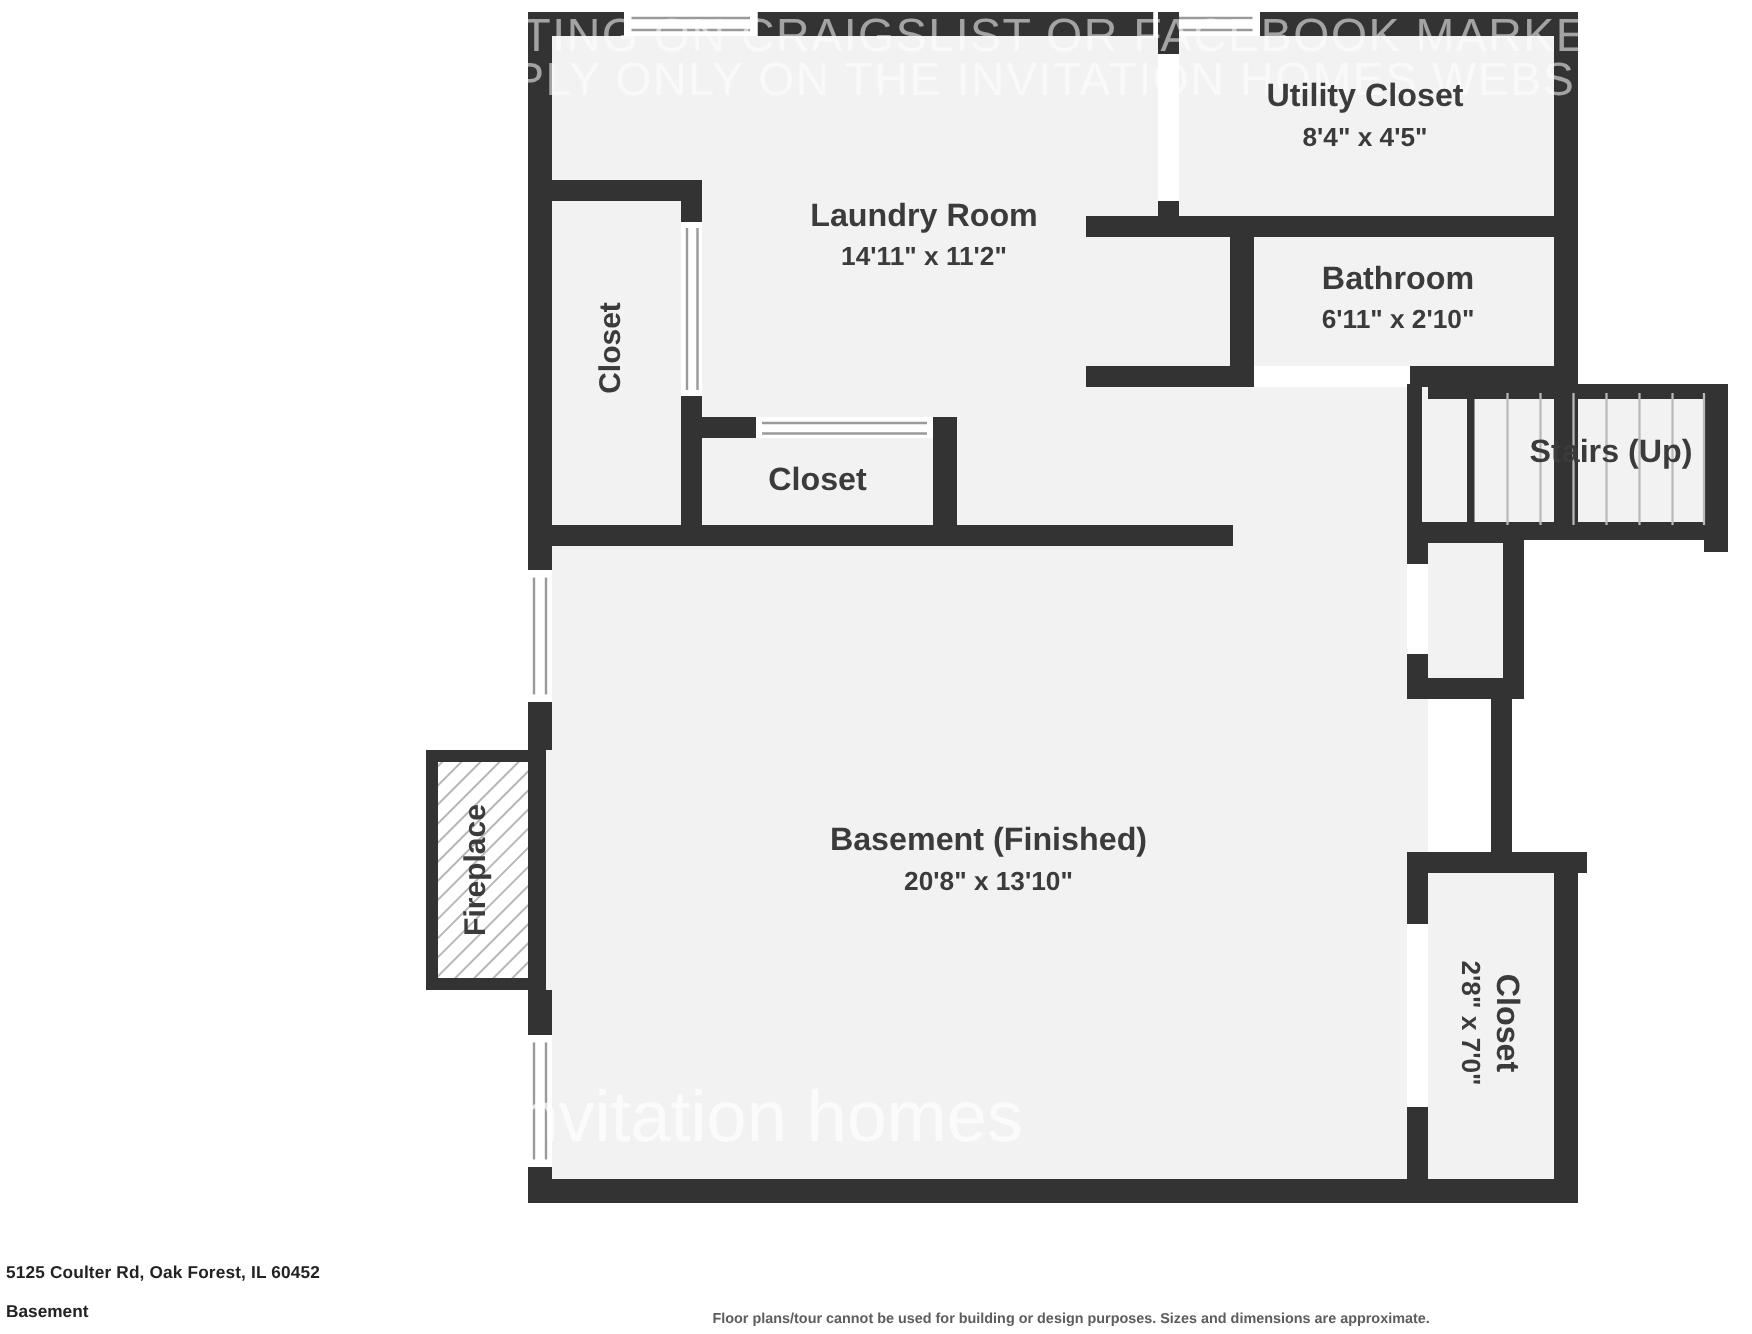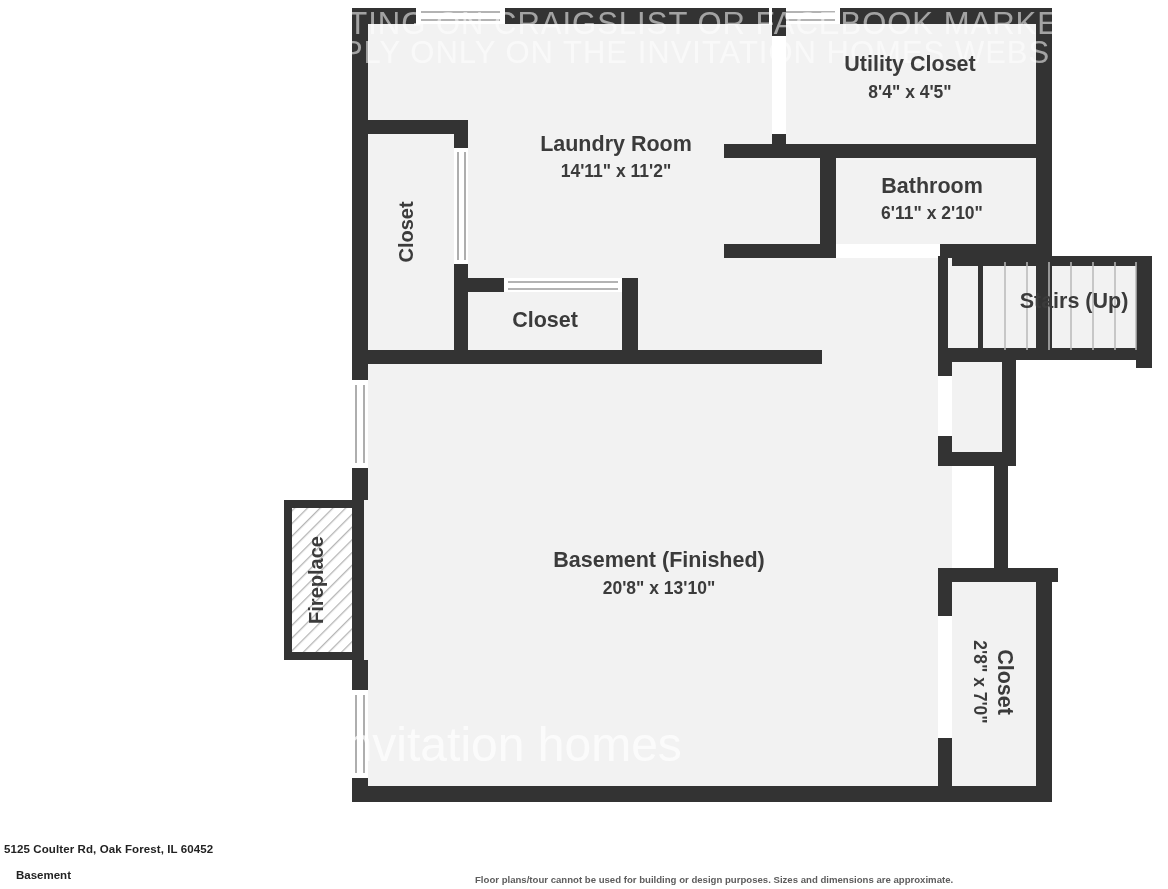--- a/index.html
+++ b/index.html
@@ -82,21 +82,21 @@
     top: 843px;
     font-family: "Liberation Sans", sans-serif;
     font-size: 11.5px;
     font-weight: bold;
     color: #222222;
     letter-spacing: 0.1px;
     text-align: right;
   }
   .footer-level {
     position: absolute;
-    left: 16px;
+    left: 4px;
     top: 869px;
     font-family: "Liberation Sans", sans-serif;
     font-size: 11.5px;
     font-weight: bold;
     color: #222222;
   }
   .footer-disclaimer {
     position: absolute;
     left: 475px;
     top: 874px;

